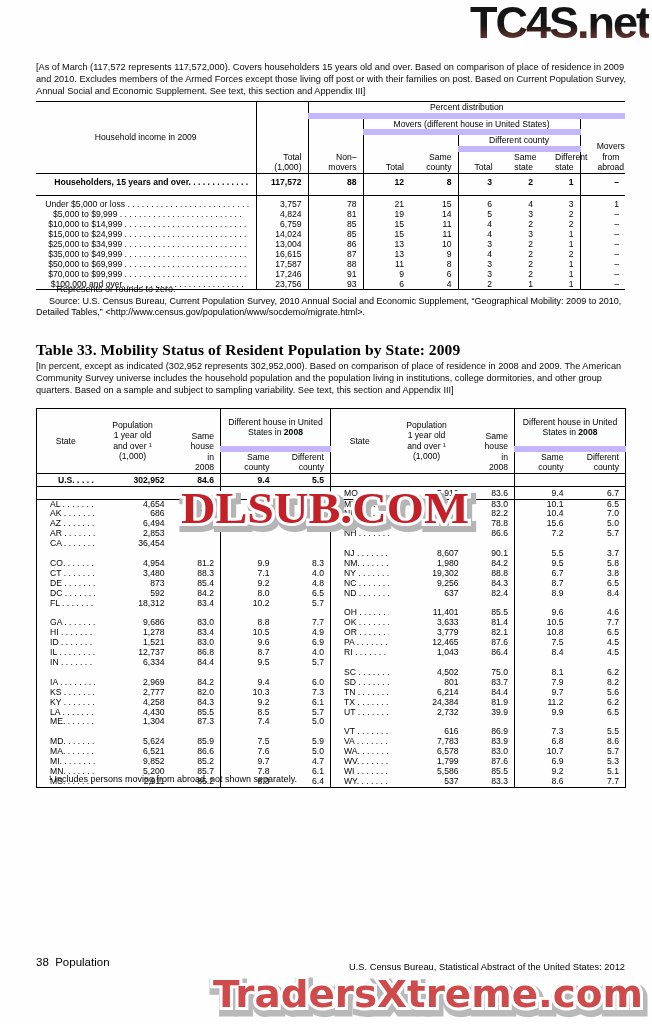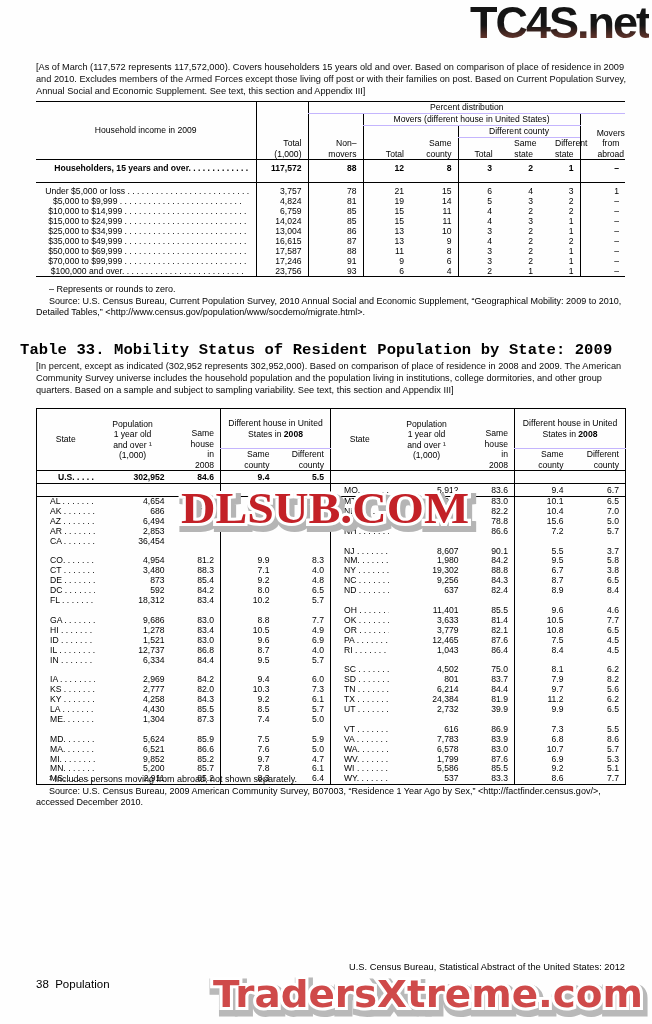--- a/index.html
+++ b/index.html
@@ -9,21 +9,21 @@
   .tbl-title{font-family:"Liberation Serif",serif;font-weight:bold;font-size:15.5px;letter-spacing:.1px;}
   .tbl-note{font-size:9.2px;line-height:12px;color:#0a0a0a;}
   table{border-collapse:collapse;table-layout:fixed;}
   .t32,.t33{width:589px;font-size:8.6px;line-height:10px;}
   .t32{border-top:1.5px solid #000;border-bottom:1.5px solid #000;}
   .t33{border:1px solid #000;border-bottom-width:1.5px;}
   th,td{padding:0;margin:0;font-weight:normal;vertical-align:bottom;}
   th{line-height:10.5px;}
   .pre{white-space:pre-line;}
   .bl{border-left:1px solid #000;}
-  .bb{border-bottom:1px solid #c4b5fd;}
+  .bb{border-bottom:6px solid #c4b5fd;}
   .ctr{text-align:center;vertical-align:middle;}
   .bot{vertical-align:bottom;padding-left:16px;}
   .num{text-align:right;padding-right:6px;}
   .num-h{text-align:right;padding-right:6px;}
   .stub{text-align:left;overflow:hidden;white-space:nowrap;padding-left:4px;}
   .t32 thead tr{height:12px;}
   .t32 thead tr.lbls{height:21px;}
   .t32 tbody tr{height:10px;}
   .t32 tbody tr:first-child td{border-top:1.6px solid #000;height:13px;}
   .t32 tr.spacer{height:9px;}
@@ -222,21 +222,21 @@
         <td class="num bl">–</td>
       </tr>
       </tbody>
   </table>
 
   <div class="abs fn" style="left:36px;top:284px;width:592px;">
     <div>– Represents or rounds to zero.</div>
     <div>Source: U.S. Census Bureau, Current Population Survey, 2010 Annual Social and Economic Supplement, “Geographical Mobility: 2009 to 2010, Detailed Tables,” &lt;http://www.census.gov/population/www/socdemo/migrate.html&gt;.</div>
   </div>
 
-  <div class="abs tbl-title" style="left:20px;top:341px;width:600px;font-family:Liberation Mono, monospace;">Table 33. Mobility Status of Resident Population by State: 2009</div>
+  <div class="abs tbl-title" style="left:36px;top:341px;width:600px;">Table 33. Mobility Status of Resident Population by State: 2009</div>
   <div class="abs tbl-note" style="left:36px;top:360px;width:596px;">[In percent, except as indicated (302,952 represents 302,952,000). Based on comparison of place of residence in 2008 and 2009. The American Community Survey universe includes the household population and the population living in institutions, college dormitories, and other group quarters. Based on a sample and subject to sampling variability. See text, this section and Appendix III]</div>
 
   <table class="t33 abs" style="left:36px;top:408px;">
     <colgroup>
       <col style="width:58px">
         <col style="width:76px">
         <col style="width:50px">
         <col style="width:55px">
         <col style="width:55px">
       <col style="width:58px">
@@ -651,29 +651,28 @@
         <td class="num">537</td>
         <td class="num">83.3</td>
         <td class="num bl">8.6</td>
         <td class="num">7.7</td>
       </tr>
       </tbody>
   </table>
 
   <div class="abs fn" style="left:36px;top:774px;width:592px;">
     <div>¹ Includes persons moving from abroad, not shown separately.</div>
-    <div>Source: U.S. Census Bureau, 2009 American Community Survey, B07003, “Residence 1 Year Ago by Sex,” &lt;http://factfinder.census.gov/&gt;, accessed December 2010.</div>
   </div>
 
   <svg class="abs" style="left:172px;top:481px;" width="306" height="62">
     <text x="153" y="42" text-anchor="middle" font-family="Liberation Serif, serif" font-weight="bold" font-size="44" fill="none" stroke="#b5b5b5" stroke-width="10" transform="translate(3,4)" textLength="288" lengthAdjust="spacingAndGlyphs">DLSUB.COM</text>
     <text x="153" y="42" text-anchor="middle" font-family="Liberation Serif, serif" font-weight="bold" font-size="44" fill="#c32127" stroke="#ffffff" stroke-width="6" paint-order="stroke" textLength="288" lengthAdjust="spacingAndGlyphs">DLSUB.COM</text>
   </svg>
 
-  <div class="abs footer-page" style="left:36px;top:978px;">
+  <div class="abs footer-page" style="left:36px;top:956px;">
     <span>38</span>&nbsp;
     <span>Population</span>
   </div>
   <div class="abs footer-src" style="right:27px;top:962px;">U.S. Census Bureau, Statistical Abstract of the United States: 2012</div>
 
   <svg class="abs" style="left:204px;top:969px;" width="448" height="55">
     <text x="224" y="38" text-anchor="middle" font-family="DejaVu Sans, sans-serif" font-weight="bold" font-size="38" fill="none" stroke="#b9b9b9" stroke-width="11" transform="translate(2,4)" textLength="430" lengthAdjust="spacingAndGlyphs">TradersXtreme.com</text>
     <text x="224" y="38" text-anchor="middle" font-family="DejaVu Sans, sans-serif" font-weight="bold" font-size="38" fill="#cf4a4a" stroke="#ffffff" stroke-width="6" paint-order="stroke" textLength="430" lengthAdjust="spacingAndGlyphs">TradersXtreme.com</text>
   </svg>
 

